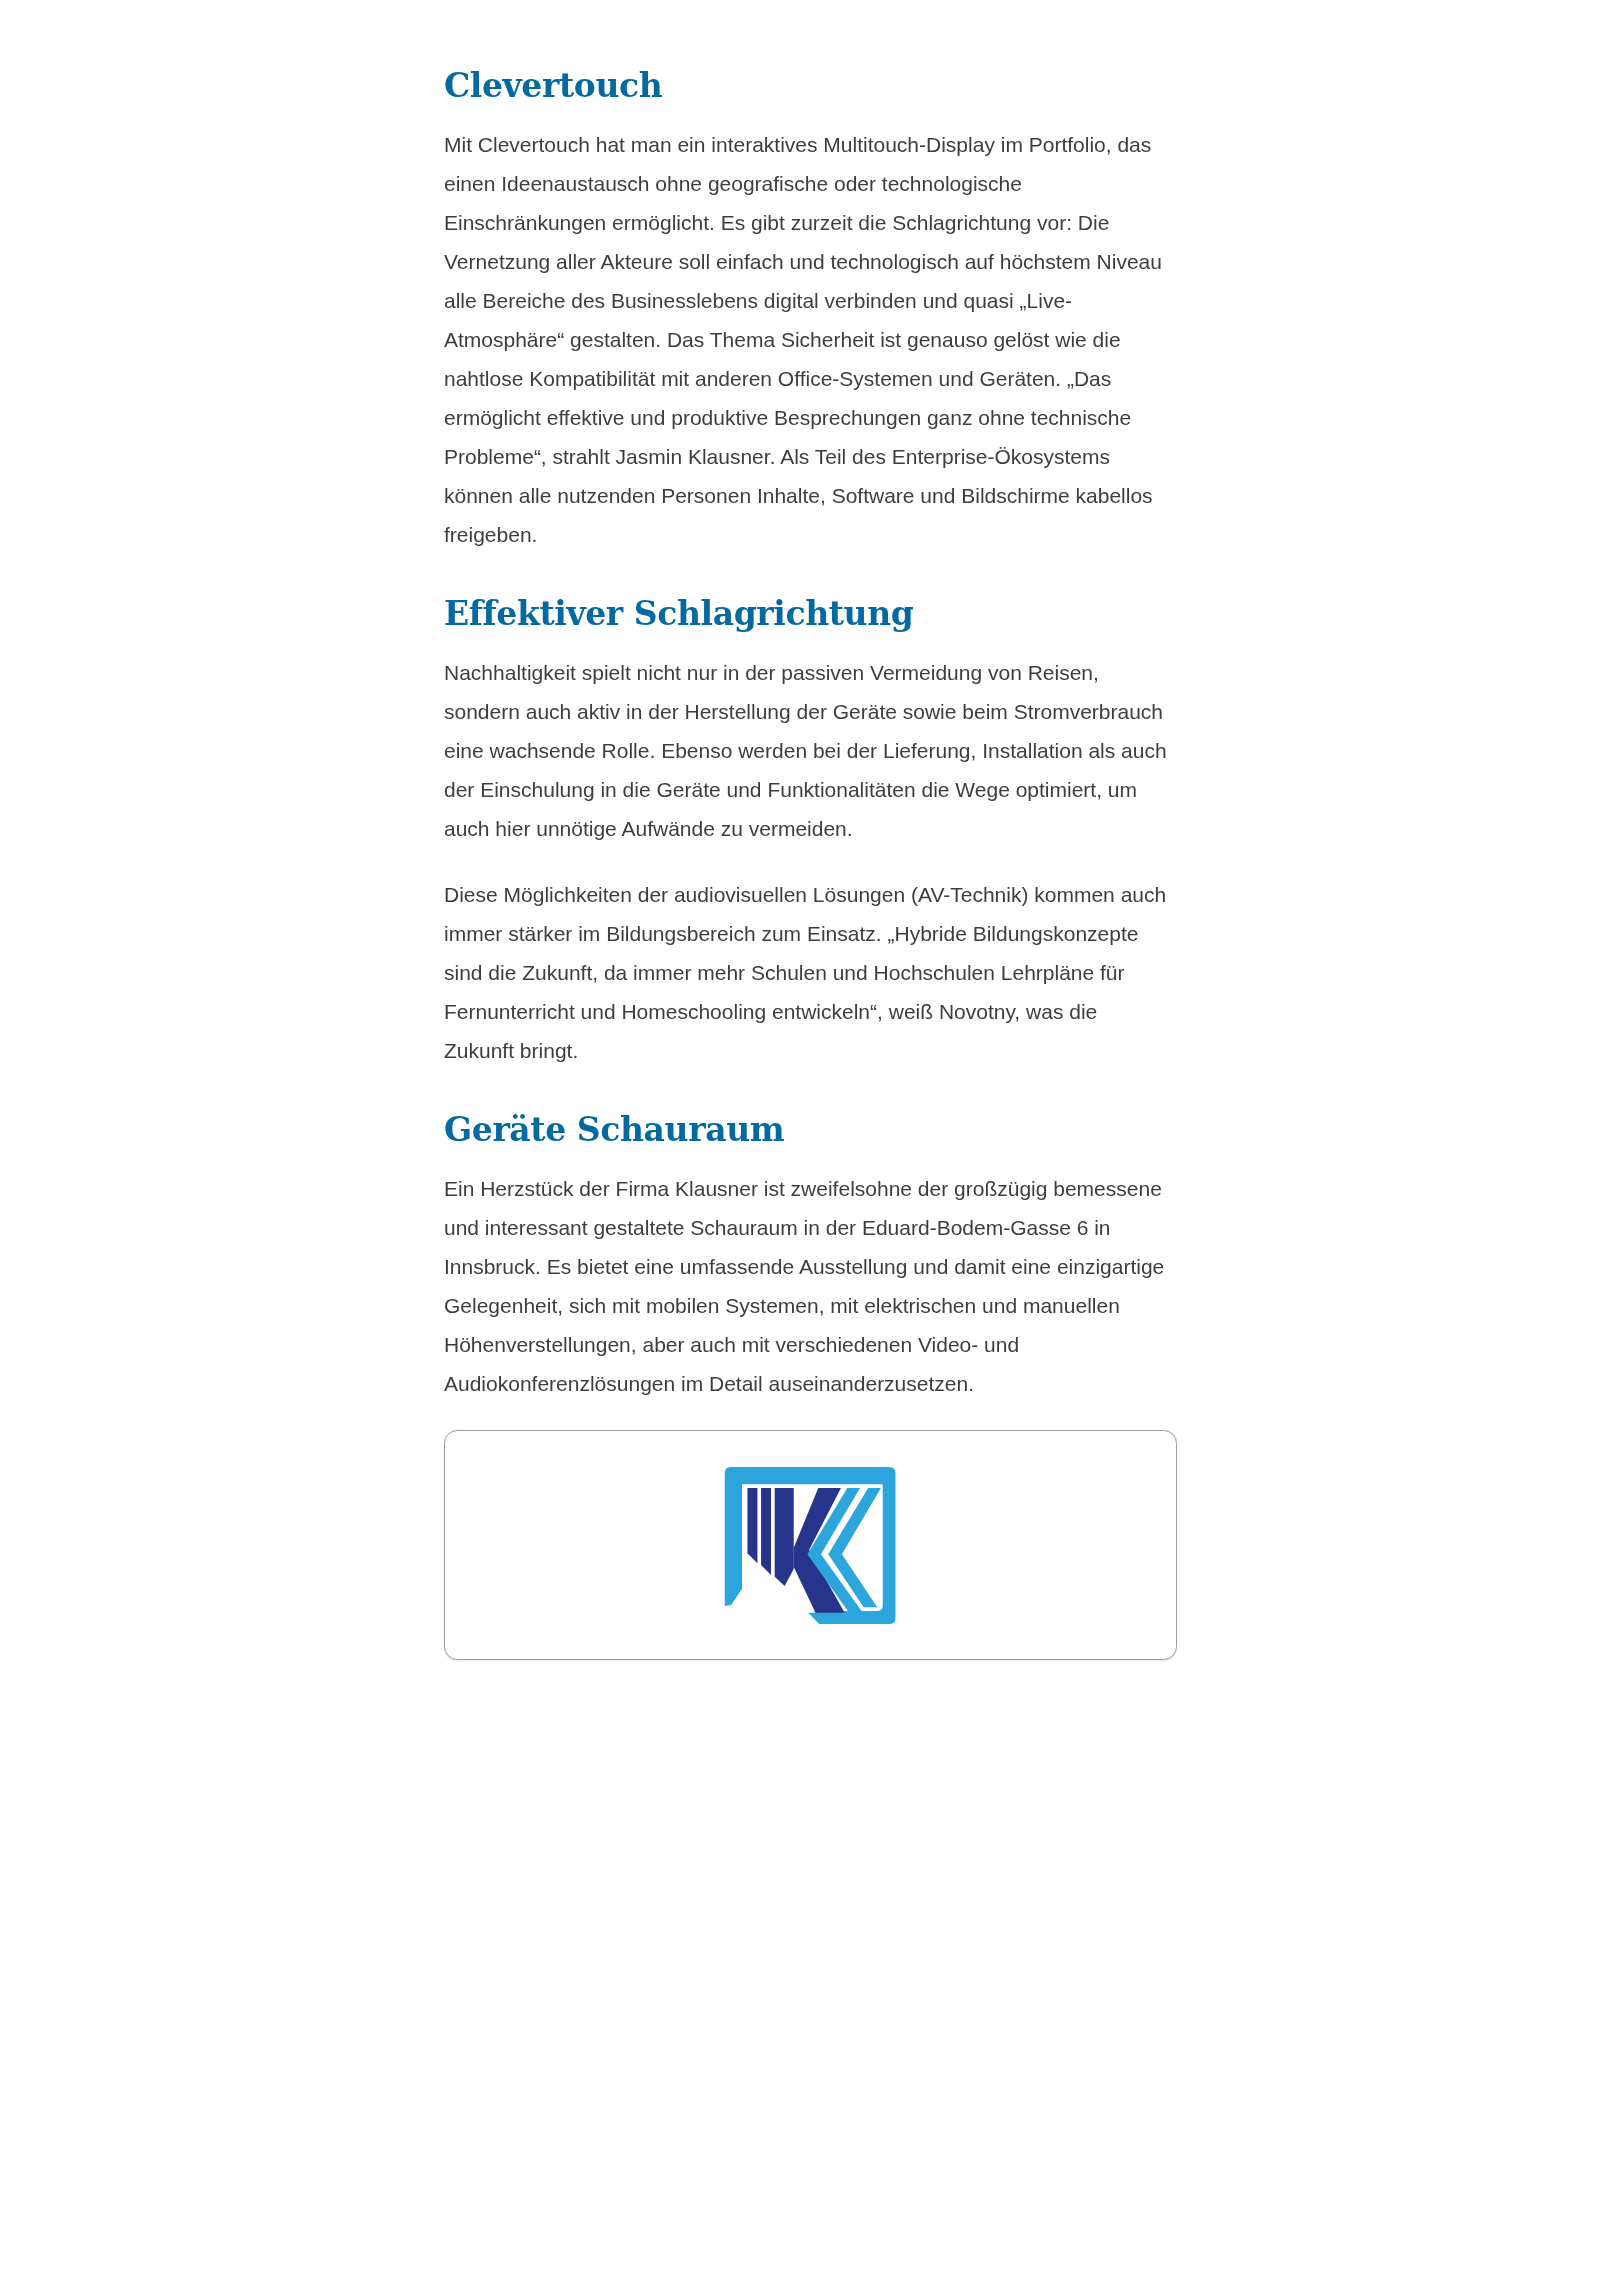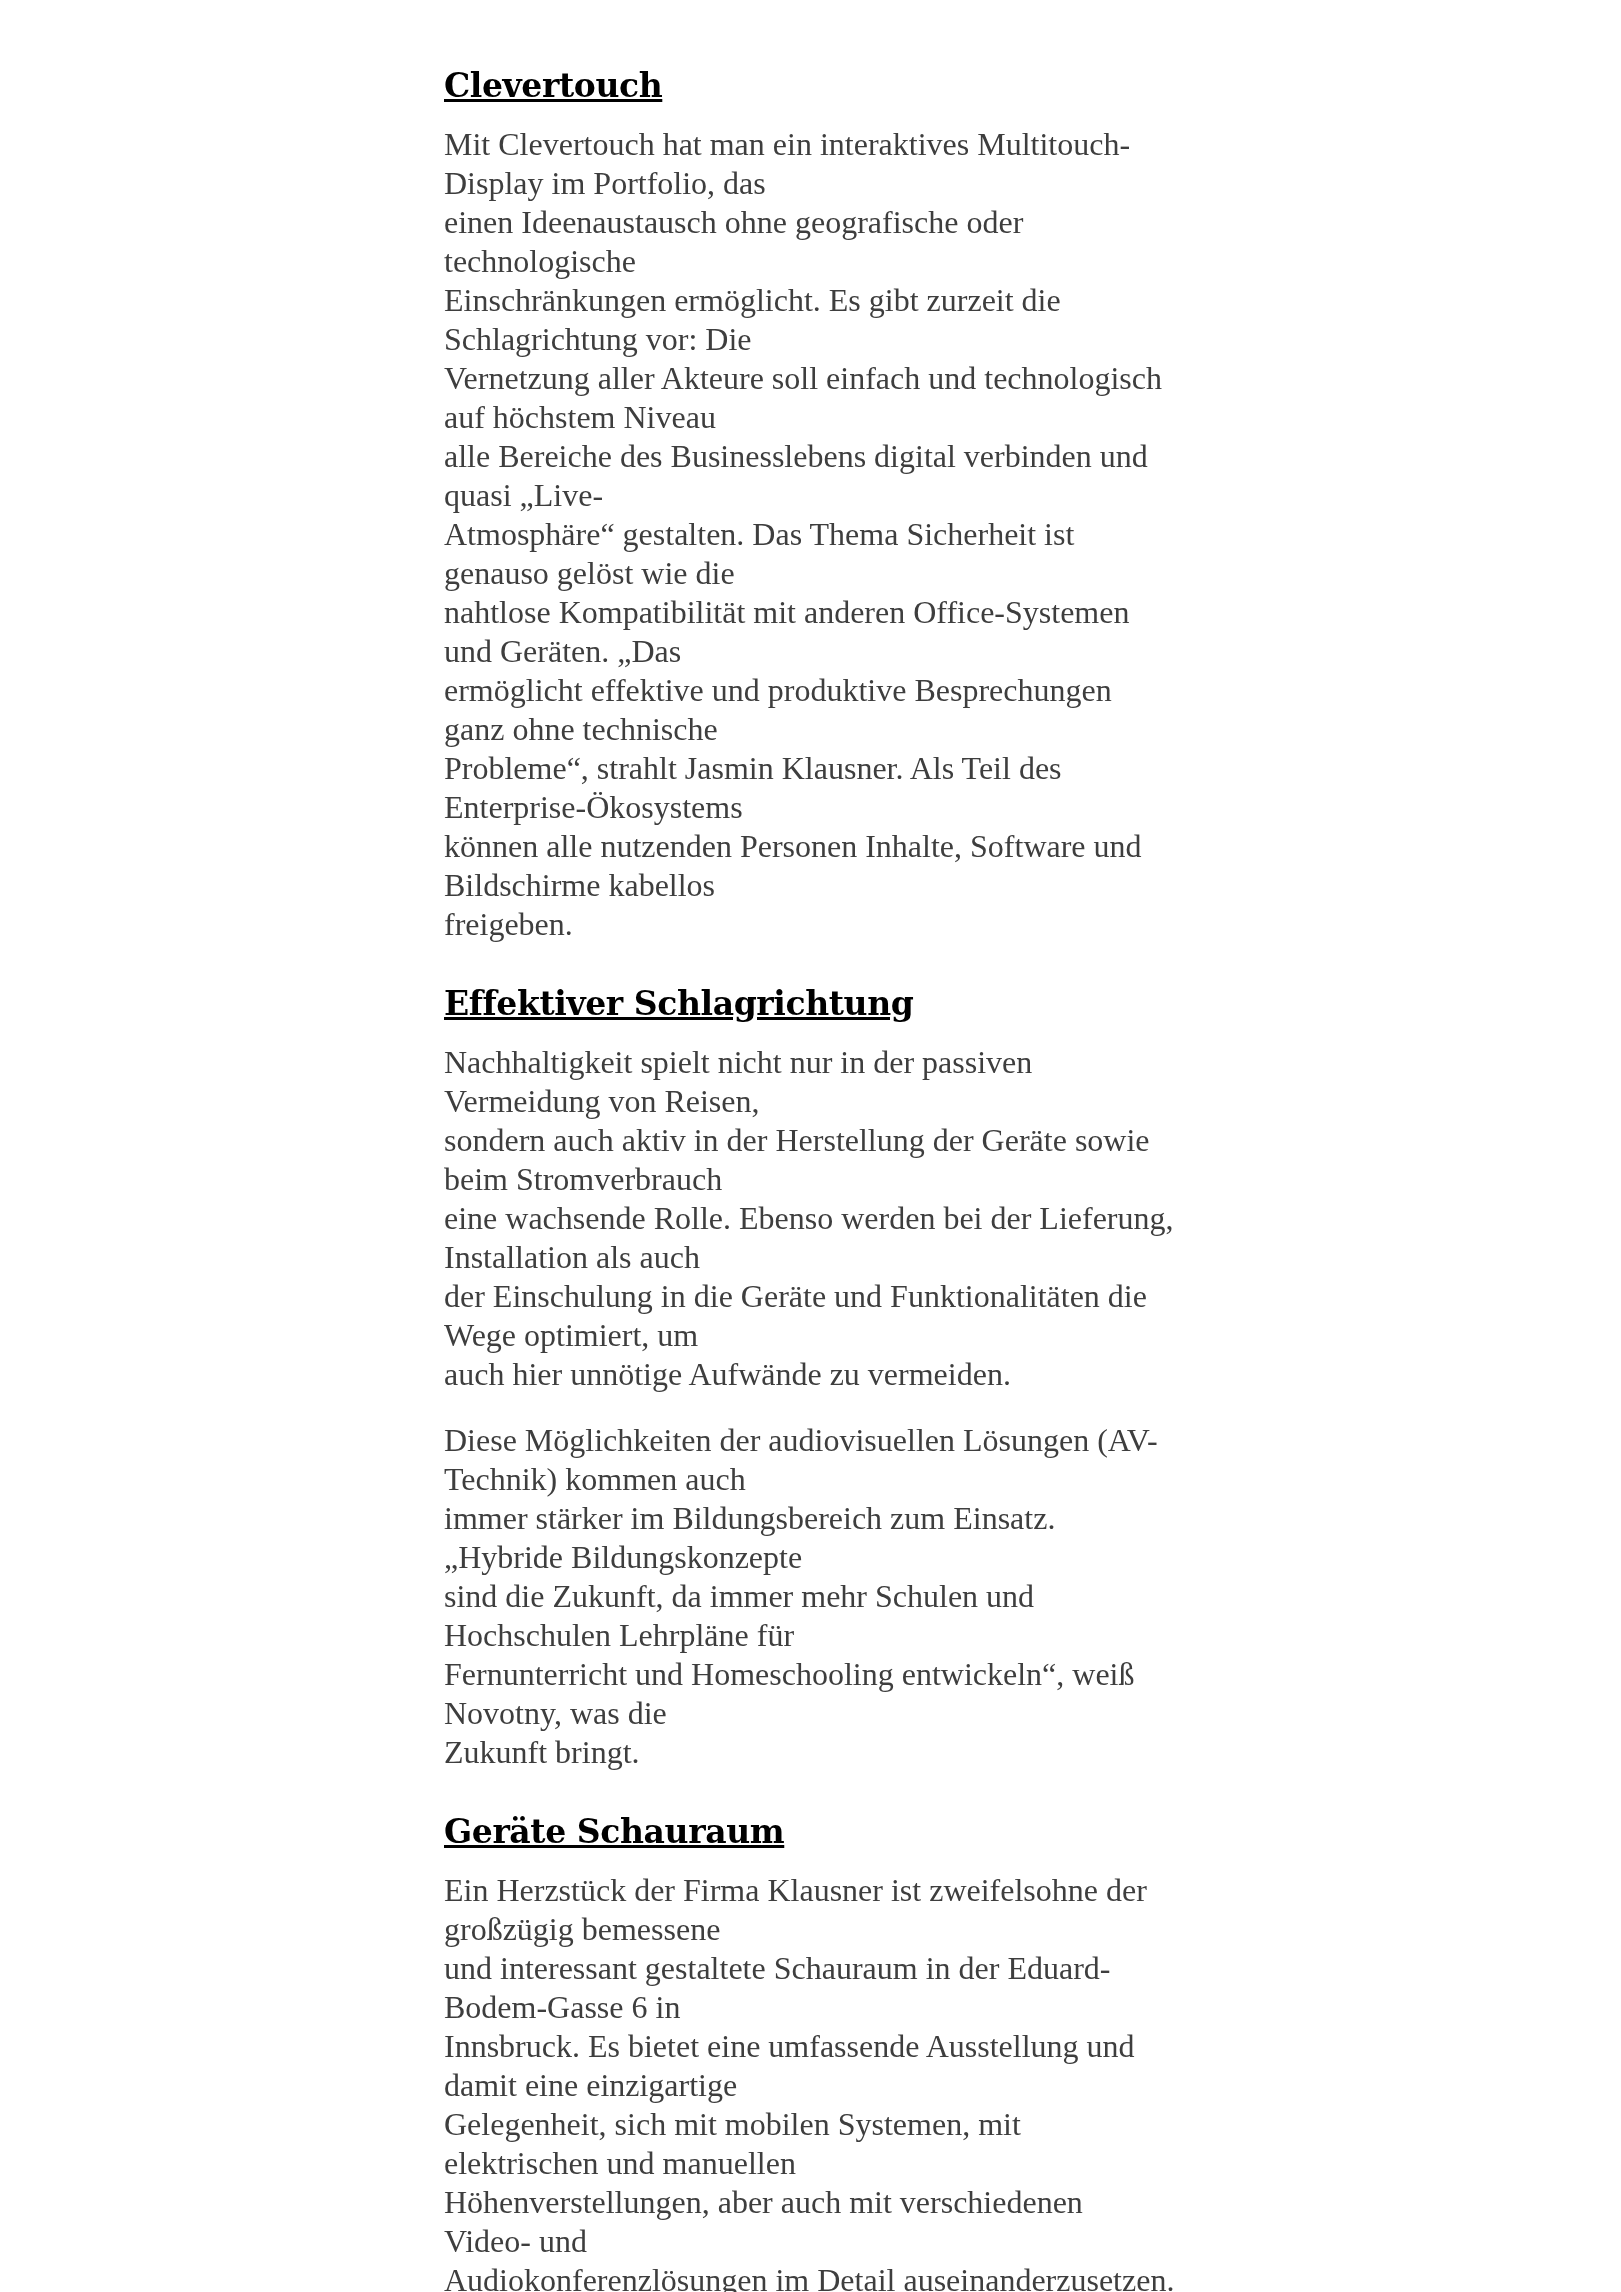--- a/index.html
+++ b/index.html
@@ -5,30 +5,29 @@
   html,body{margin:0;padding:0;}
   body{background:#ffffff;font-family:"Liberation Sans", sans-serif;}
   .page{width:1621px;height:2293px;position:relative;background:#ffffff;overflow:hidden;}
   .column{width:733px;margin:0 auto;padding-top:65px;}
 
   .section-heading{
     font-family:"DejaVu Serif", serif;
     font-weight:700;
     font-size:33px;
     line-height:41px;
-    color:#000000;
+    color:#0369a1;
     margin:39px 0 19px 0;
     letter-spacing:-0.4px;
-    text-decoration:underline;
   }
   .section:first-child .section-heading{margin-top:0;}
 
   .body-par{
-    font-family:Liberation Serif, serif;
-    font-size:32px;
+    font-family:Liberation Sans, sans-serif;
+    font-size:21px;
     line-height:39px;
     color:#3e3e3e;
     margin:0 0 27px 0;
     white-space:pre-line;
   }
 
   .contact-card{
     margin-top:18px;
     border:1.8px solid #9f9f9f;
     border-radius:13.4px;

